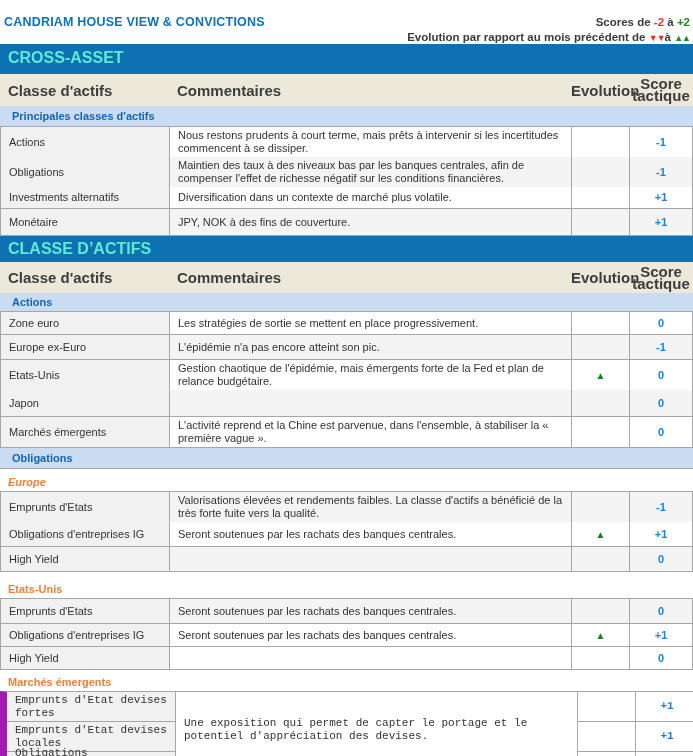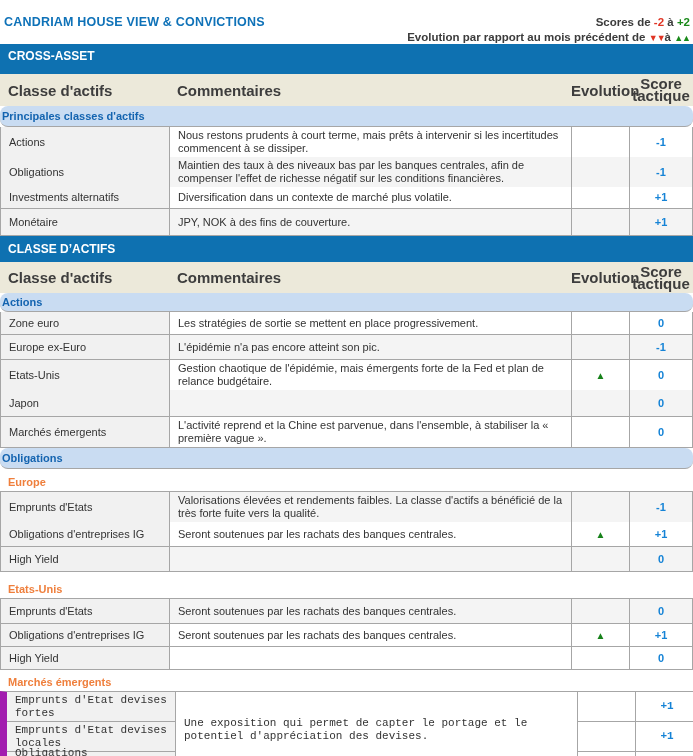--- a/index.html
+++ b/index.html
@@ -8,41 +8,41 @@
   
   .tophdr{height:32px;box-sizing:border-box;padding:3px 3px 0 4px;}
   .line1{display:flex;justify-content:space-between;align-items:baseline;height:16px;}
   .title{color:#0f72b8;font-weight:bold;font-size:12.5px;letter-spacing:.2px;}
   .legend{font-size:11.5px;color:#3c3c3c;font-weight:bold;text-align:right;}
   .line2{height:15px;text-align:right;}
   .red{color:#e03424;}
   .grn{color:#1a8a1a;}
   .tri{font-size:9px;letter-spacing:-1px;}
   
-  .banner{background:#0e71b1;color:#ffffff;font-weight:bold;font-size:12px;box-sizing:border-box;}
+  .banner{background:#0e71b1;color:#5eead4;font-weight:bold;font-size:16px;box-sizing:border-box;}
   .banner.tall{height:30px;padding:5px 0 0 8px;}
   .banner.short{height:26px;line-height:26px;padding-left:8px;}
   
   .colhdr{display:grid;grid-template-columns:169px 402px 58px 64px;background:#ece9da;
           color:#3d3d3d;font-weight:bold;font-size:15px;box-sizing:border-box;align-items:center;}
   .colhdr.h1{height:32px;}
   .colhdr.h2{height:31px;}
   .ch{padding-left:8px;}
   .ch.c{text-align:center;padding-left:0;}
   .score2l{line-height:12px;text-align:center;}
   
   .band{background:#c9dcf2;color:#1464b0;font-weight:bold;font-size:11px;
-        padding-left:2px;box-sizing:border-box;border-bottom:1px solid #a6a6a6;border-radius:8px;}
+        padding-left:12px;box-sizing:border-box;border-bottom:1px solid #a6a6a6;}
   .band.b1{height:21px;line-height:20px;}
   .band.b2{height:19px;line-height:18px;}
   .band.b3{height:21px;line-height:20px;}
   
   .ohdr{color:#ef7f3c;font-weight:bold;font-size:11px;padding-left:8px;box-sizing:border-box;
         display:flex;align-items:flex-end;}
-  .ohdr.o1{height:22px;padding-bottom:3px;}
+  .ohdr.o1{height:22px;padding-bottom:3px;font-style:italic;}
   .ohdr.o2{height:26px;padding-bottom:3px;}
   .ohdr.o3{height:21px;padding-bottom:3px;}
   
   .grp{box-sizing:border-box;}
   .grp.bt{border-top:1px solid #a6a6a6;}
   .row{display:grid;grid-template-columns:169px 402px 58px 63px;border-left:1px solid #a6a6a6;
        box-sizing:border-box;}
   .cell{border-right:1px solid #a6a6a6;border-bottom:1px solid #a6a6a6;box-sizing:border-box;
         display:flex;align-items:center;font-size:11px;line-height:13px;}
   .lab{background:#f1f1f1;padding:2px 6px 2px 8px;color:#333;}

